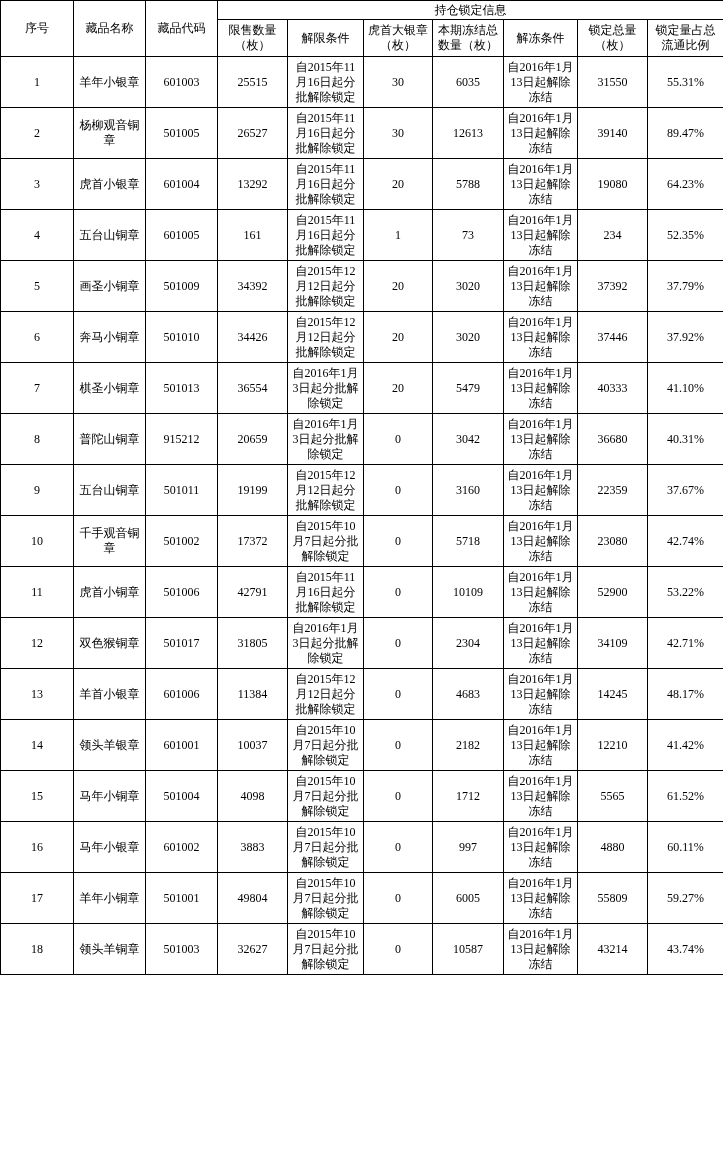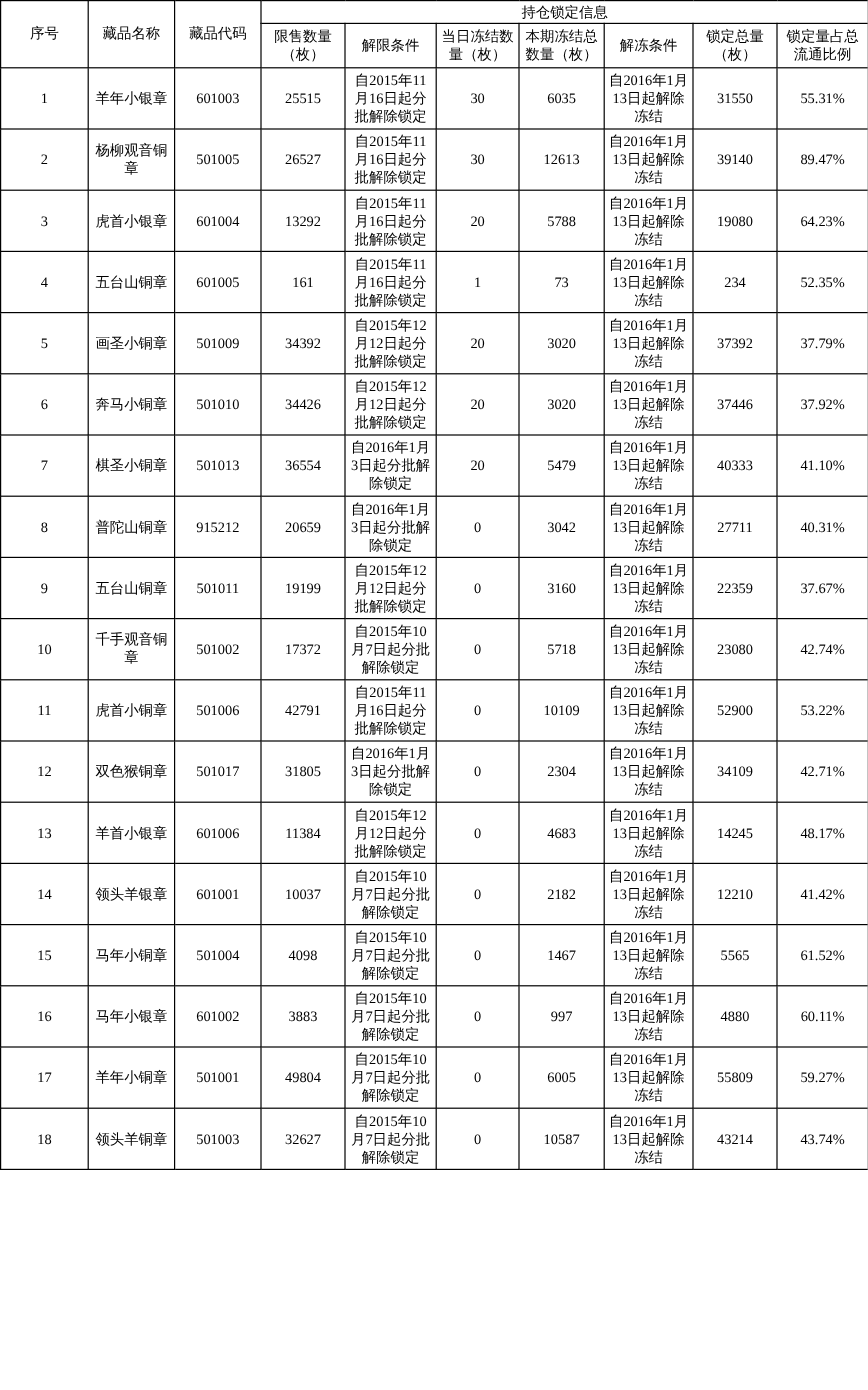--- a/index.html
+++ b/index.html
@@ -63,21 +63,21 @@
     <thead>
       <tr class="group-row">
         <th rowspan="2">序号</th>
         <th rowspan="2">藏品名称</th>
         <th rowspan="2">藏品代码</th>
         <th colspan="7">持仓锁定信息</th>
       </tr>
       <tr class="sub-row">
         <th>限售数量（枚）</th>
         <th>解限条件</th>
-        <th>当日冻结数量（枚）</th>
+        <th>虎首大银章（枚）</th>
         <th>本期冻结总数量（枚）</th>
         <th>解冻条件</th>
         <th>锁定总量（枚）</th>
         <th>锁定量占总流通比例</th>
       </tr>
     </thead>
     <tbody>
         <tr>
           <td>1</td>
           <td>羊年小银章</td>
@@ -164,21 +164,21 @@
         </tr>
         <tr>
           <td>8</td>
           <td>普陀山铜章</td>
           <td>915212</td>
           <td>20659</td>
           <td>自2016年1月3日起分批解除锁定</td>
           <td>0</td>
           <td>3042</td>
           <td>自2016年1月13日起解除冻结</td>
-          <td>27711</td>
+          <td>36680</td>
           <td>40.31%</td>
         </tr>
         <tr>
           <td>9</td>
           <td>五台山铜章</td>
           <td>501011</td>
           <td>19199</td>
           <td>自2015年12月12日起分批解除锁定</td>
           <td>0</td>
           <td>3160</td>
@@ -246,21 +246,21 @@
           <td>12210</td>
           <td>41.42%</td>
         </tr>
         <tr>
           <td>15</td>
           <td>马年小铜章</td>
           <td>501004</td>
           <td>4098</td>
           <td>自2015年10月7日起分批解除锁定</td>
           <td>0</td>
-          <td>1467</td>
+          <td>1712</td>
           <td>自2016年1月13日起解除冻结</td>
           <td>5565</td>
           <td>61.52%</td>
         </tr>
         <tr>
           <td>16</td>
           <td>马年小银章</td>
           <td>601002</td>
           <td>3883</td>
           <td>自2015年10月7日起分批解除锁定</td>

